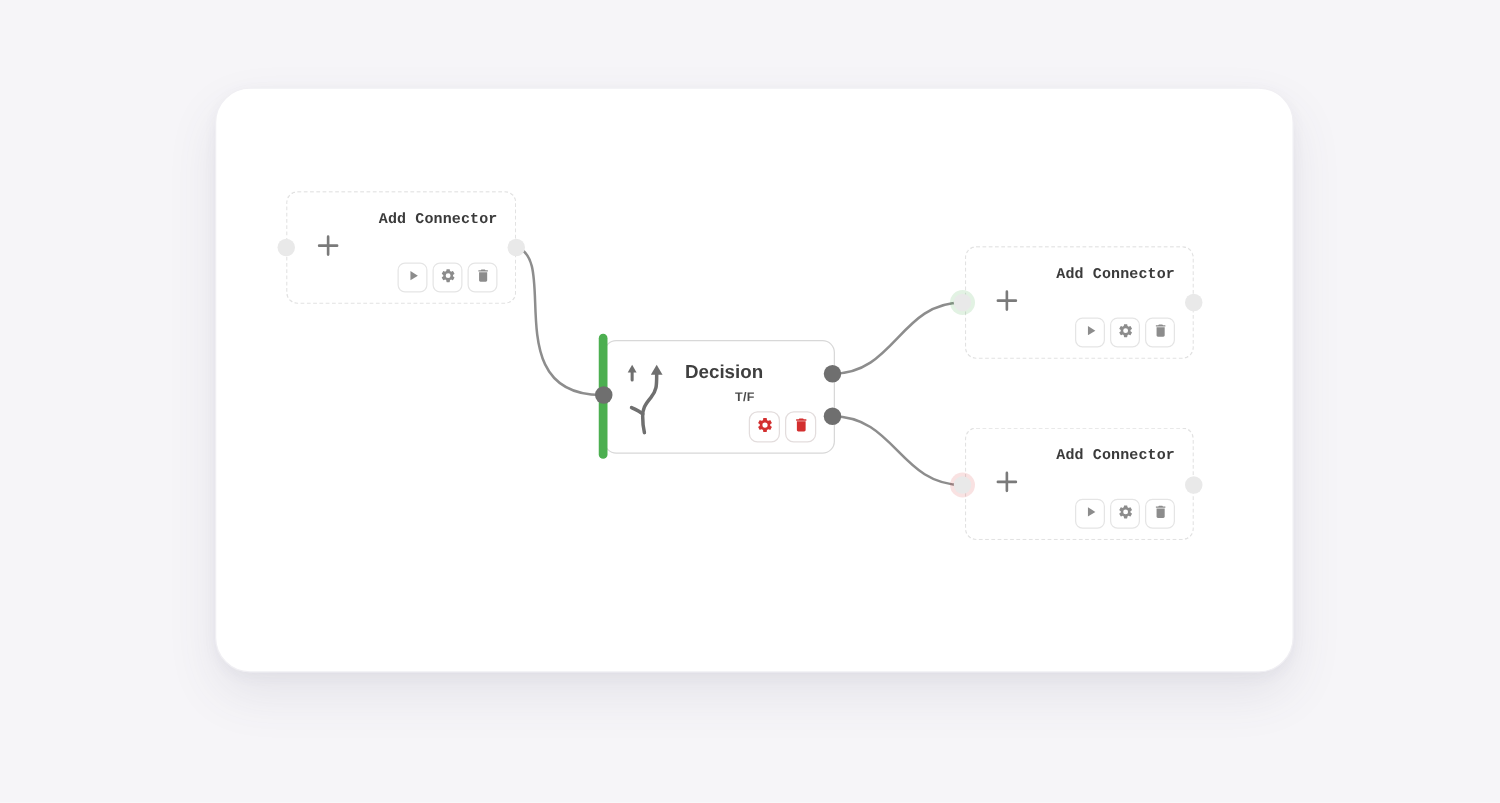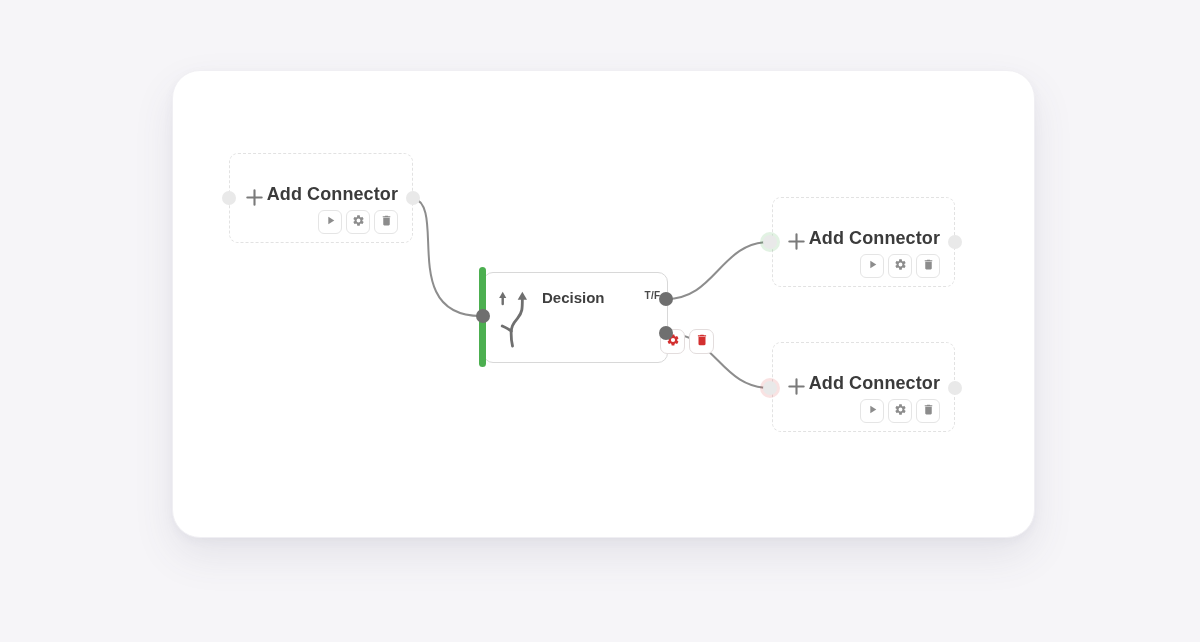--- a/index.html
+++ b/index.html
@@ -48,25 +48,26 @@
   .node-left-col {
     width:40px;
     display:flex; align-items:center; justify-content:center;
   }
   .node-right-col {
     flex:1;
     display:flex; flex-direction:column;
     align-items:flex-end; justify-content:space-between;
   }
   .node-title {
-    font-size:18px; font-weight:700;
+    font-size:12px; font-weight:700;
     color:#3b3b3b;
     letter-spacing:0.1px;
-    margin-top:20px;
+    margin-top:4px;
     white-space:nowrap;
+    font-family:Liberation Mono, monospace;
   }
   .toolbar { display:flex; gap:4px; }
   .tool-btn {
     width:24px; height:24px;
     background:#fff;
     border:1px solid #e5e5e5;
     border-radius:6px;
     display:flex; align-items:center; justify-content:center;
     cursor:pointer;
     padding:0;
@@ -76,21 +77,21 @@
   
   .decision-bar {
     position:absolute;
     left:479px; top:267px;
     width:7px; height:100px;
     background:#4caf50;
     border-radius:3.5px;
   }
   .decision-content {
     flex:1;
-    display:flex; flex-direction:row; align-items:flex-start;
+    display:flex; flex-direction:column; align-items:flex-start;
     padding-left:12px;
   }
   .decision-title {
     font-size:15px; font-weight:700; color:#3f3f3f;
     margin-top:6px;
   }
   .decision-sub {
     font-size:10px; font-weight:700; color:#4a4a4a;
     margin-top:7px;
     letter-spacing:0.3px;

